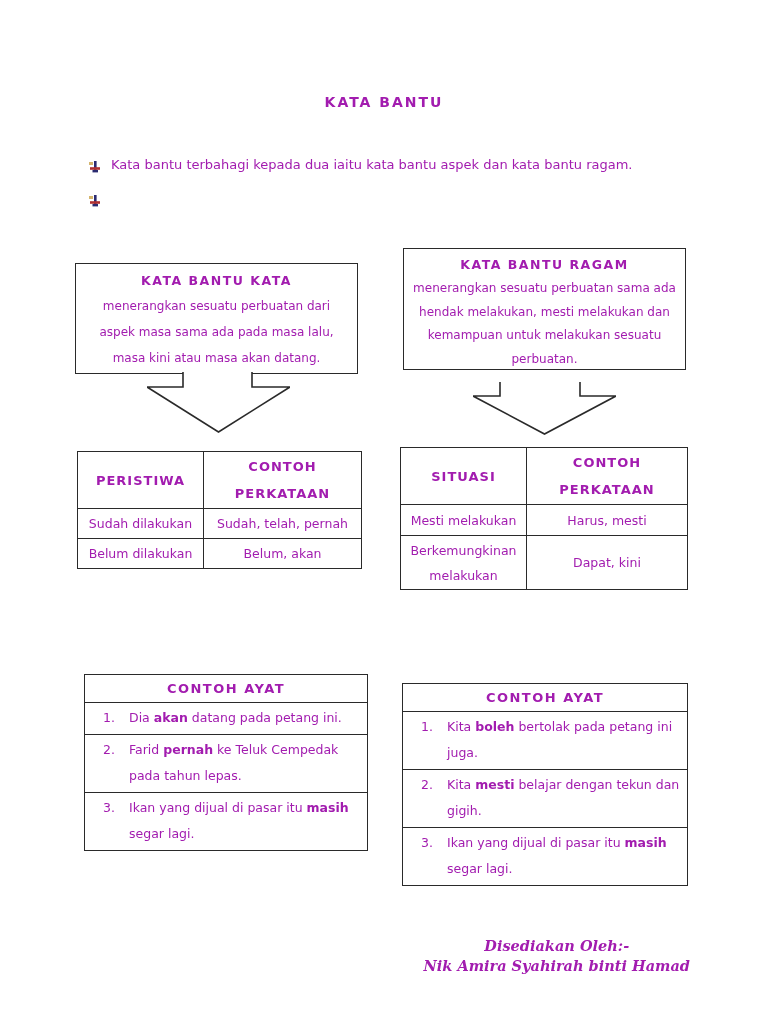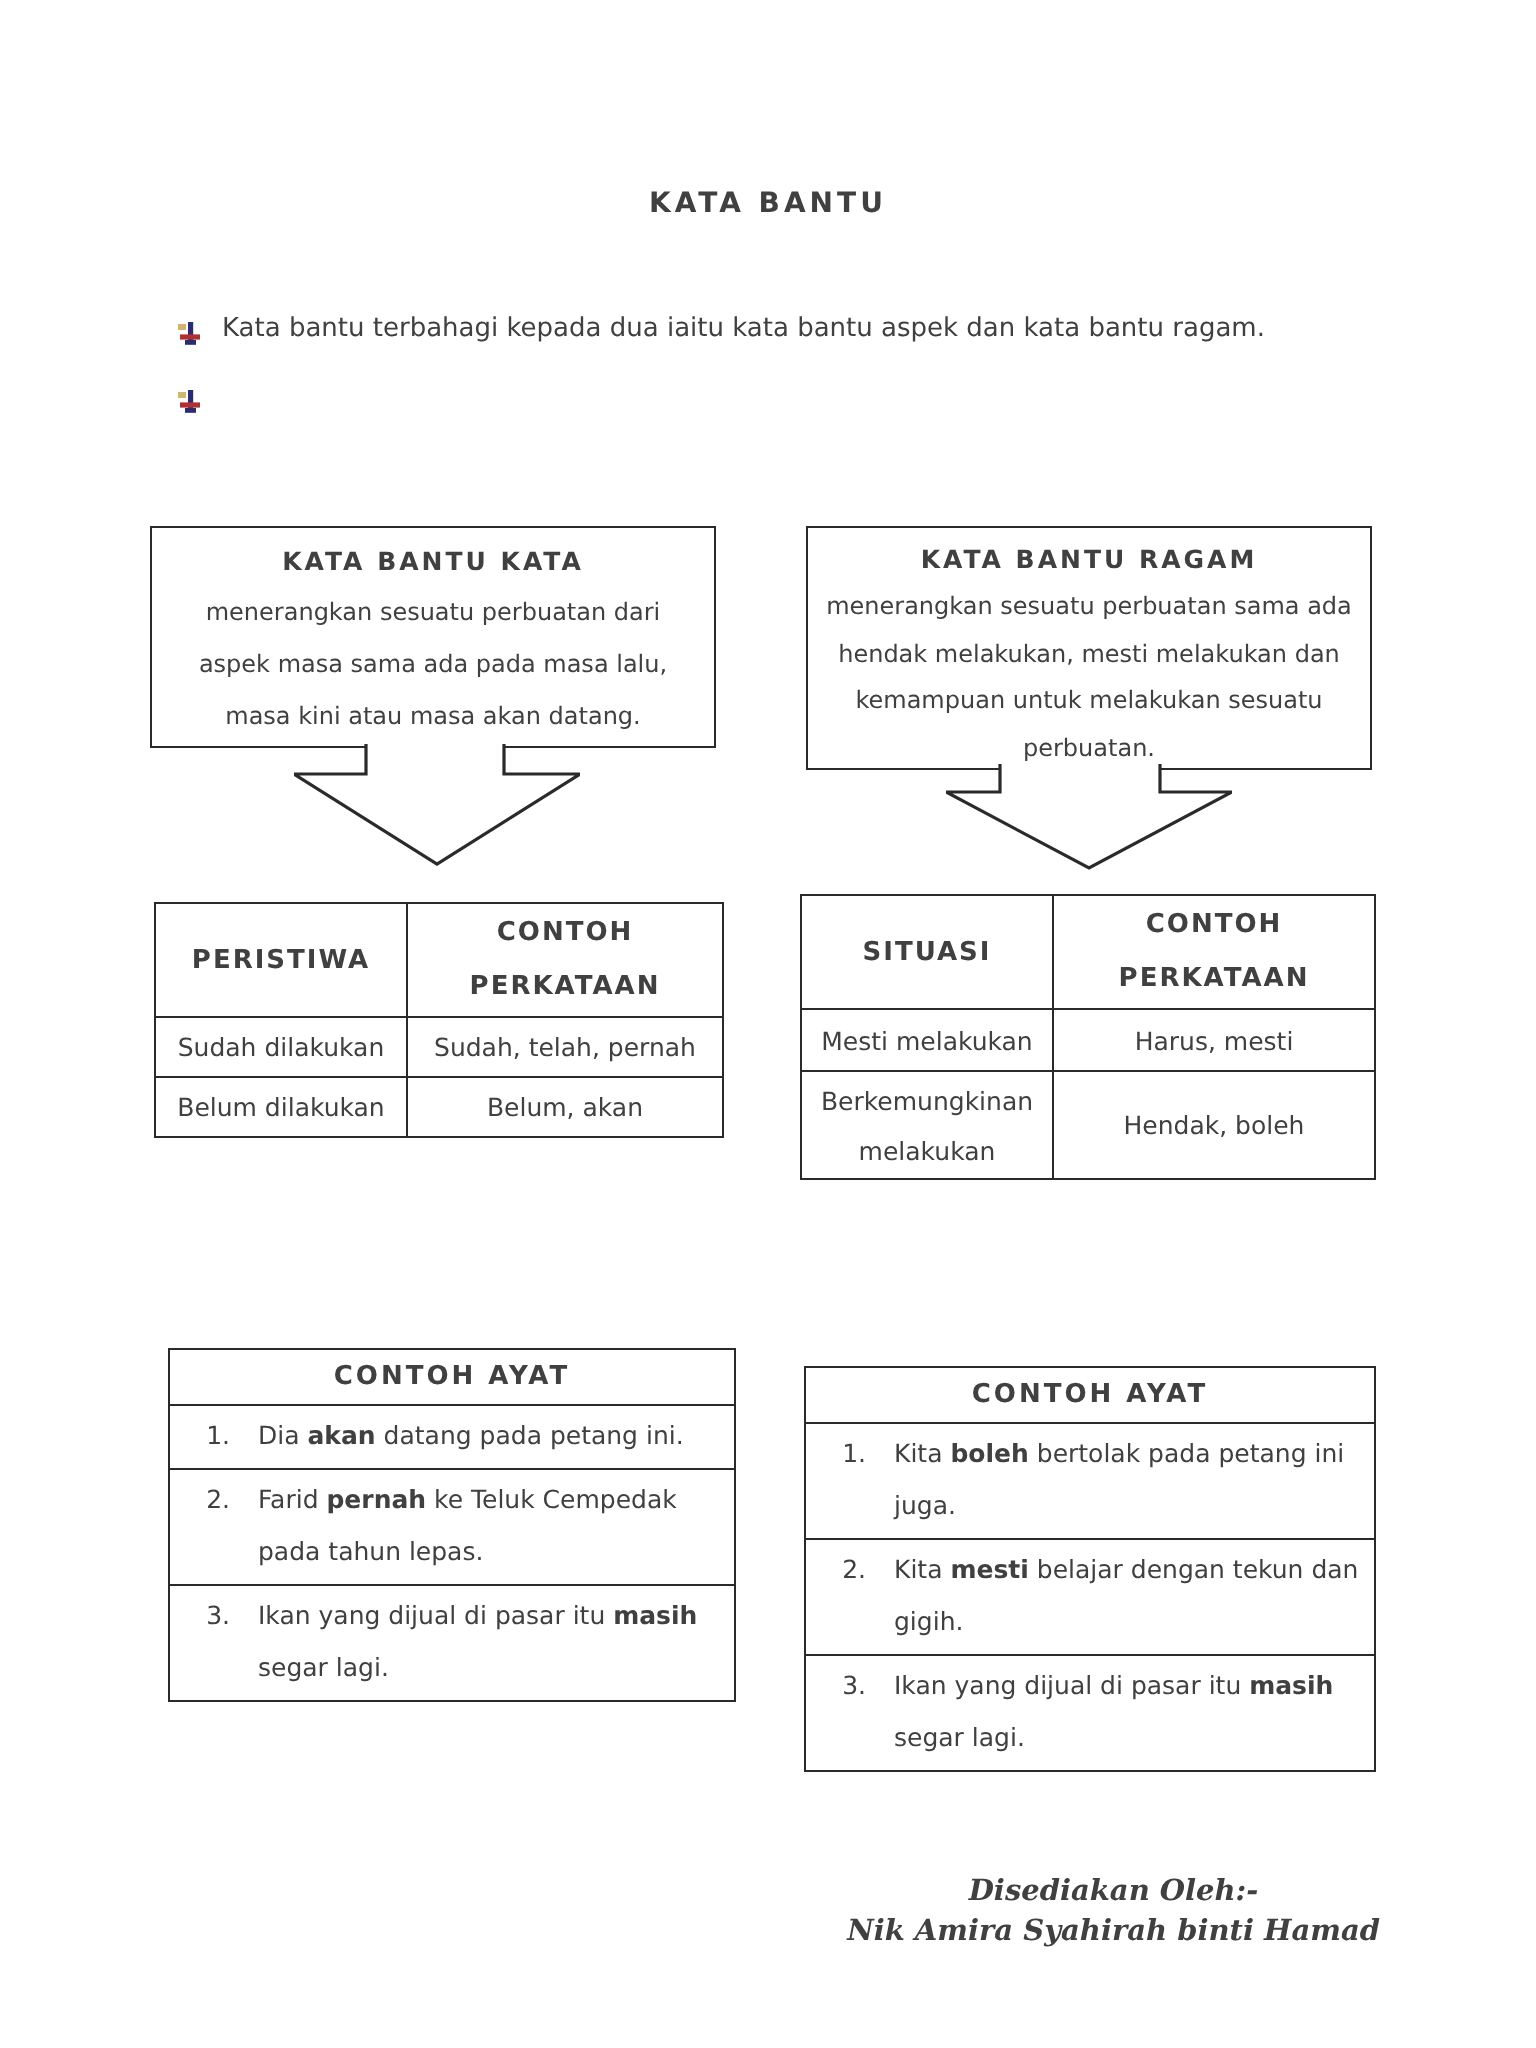--- a/index.html
+++ b/index.html
@@ -1,34 +1,34 @@
 <!DOCTYPE html>
 <html><head>
 <meta charset="utf-8">
 <style>
   html,body{margin:0;padding:0;background:#ffffff;}
   .page{
     position:relative;width:768px;height:1024px;background:#ffffff;
-    font-family:"DejaVu Sans",sans-serif;color:#404040;overflow:hidden;
+    font-family:"DejaVu Sans",sans-serif;color:#a21caf;overflow:hidden;
   }
   .title{
     position:absolute;top:94px;left:0;width:768px;margin:0;
     text-align:center;font-size:14px;font-weight:bold;letter-spacing:2px;
   }
   .bullets{position:absolute;left:88px;top:155px;width:620px;}
   .bullet-row{display:flex;align-items:center;margin-bottom:17px;}
   .bicon{width:14px;height:14px;margin-top:2px;margin-right:9px;flex:0 0 auto;}
   .btext{font-size:13px;line-height:19px;}
 
   .defbox{
     position:absolute;border:1.6px solid #2a2a2a;background:#fff;
     box-sizing:border-box;text-align:center;
   }
   .defbox-aspek{left:75px;top:263px;width:283px;height:111px;padding-top:7px;}
-  .defbox-ragam{left:403px;top:263px;width:283px;height:122px;padding-top:6px;}
+  .defbox-ragam{left:403px;top:248px;width:283px;height:122px;padding-top:6px;}
   .defbox-title{font-size:12.5px;font-weight:bold;letter-spacing:1.5px;line-height:19px;}
   .defbox-body{margin:3px 9px 0 9px;font-size:12px;}
   .defbox-aspek .defbox-body{line-height:26px;}
   .defbox-ragam .defbox-body{line-height:23.5px;}
 
   .arrow{position:absolute;}
   .arrow-left{left:147px;top:372px;}
   .arrow-right{left:473px;top:382px;}
 
   table.wtable{
@@ -153,21 +153,21 @@
       <th class="prewrap">CONTOH
 PERKATAAN</th>
     </tr>
     <tr class="r1">
       <td>Mesti melakukan</td>
       <td>Harus, mesti</td>
     </tr>
     <tr class="r2">
       <td class="prewrap">Berkemungkinan
 melakukan</td>
-      <td>Hendak, boleh</td>
+      <td>Dapat, kini</td>
     </tr>
   </tbody>
     </table>
 
   <section class="ayatbox ayat-left">
     <div class="ayat-header">CONTOH AYAT</div>
     <div class="ayat-item">
       <span class="ayat-num">1.</span>
       <p class="ayat-text"><span>Dia </span><b>akan</b><span> datang pada petang ini.</span></p>
     </div>

